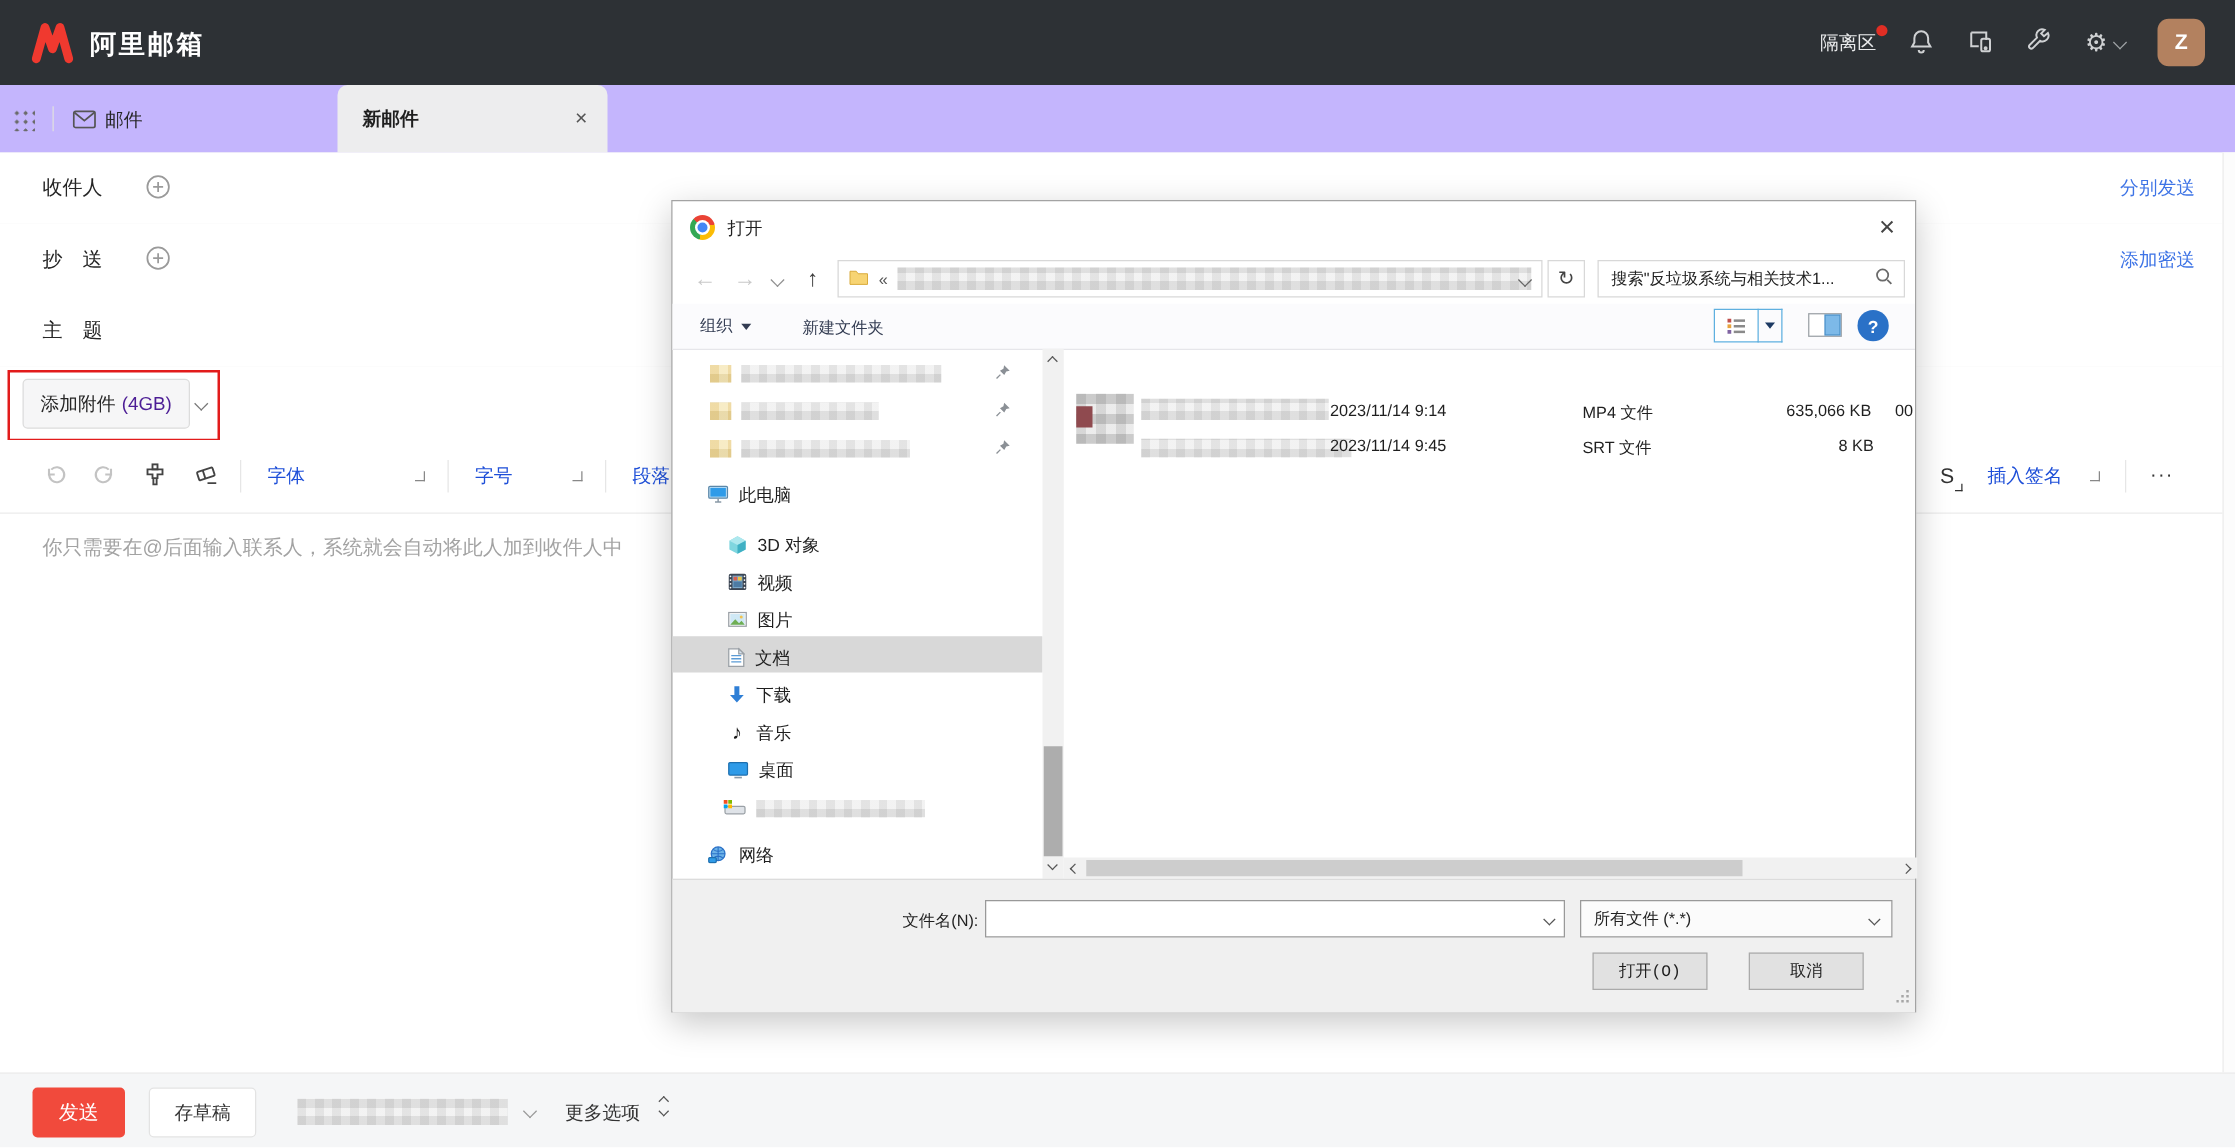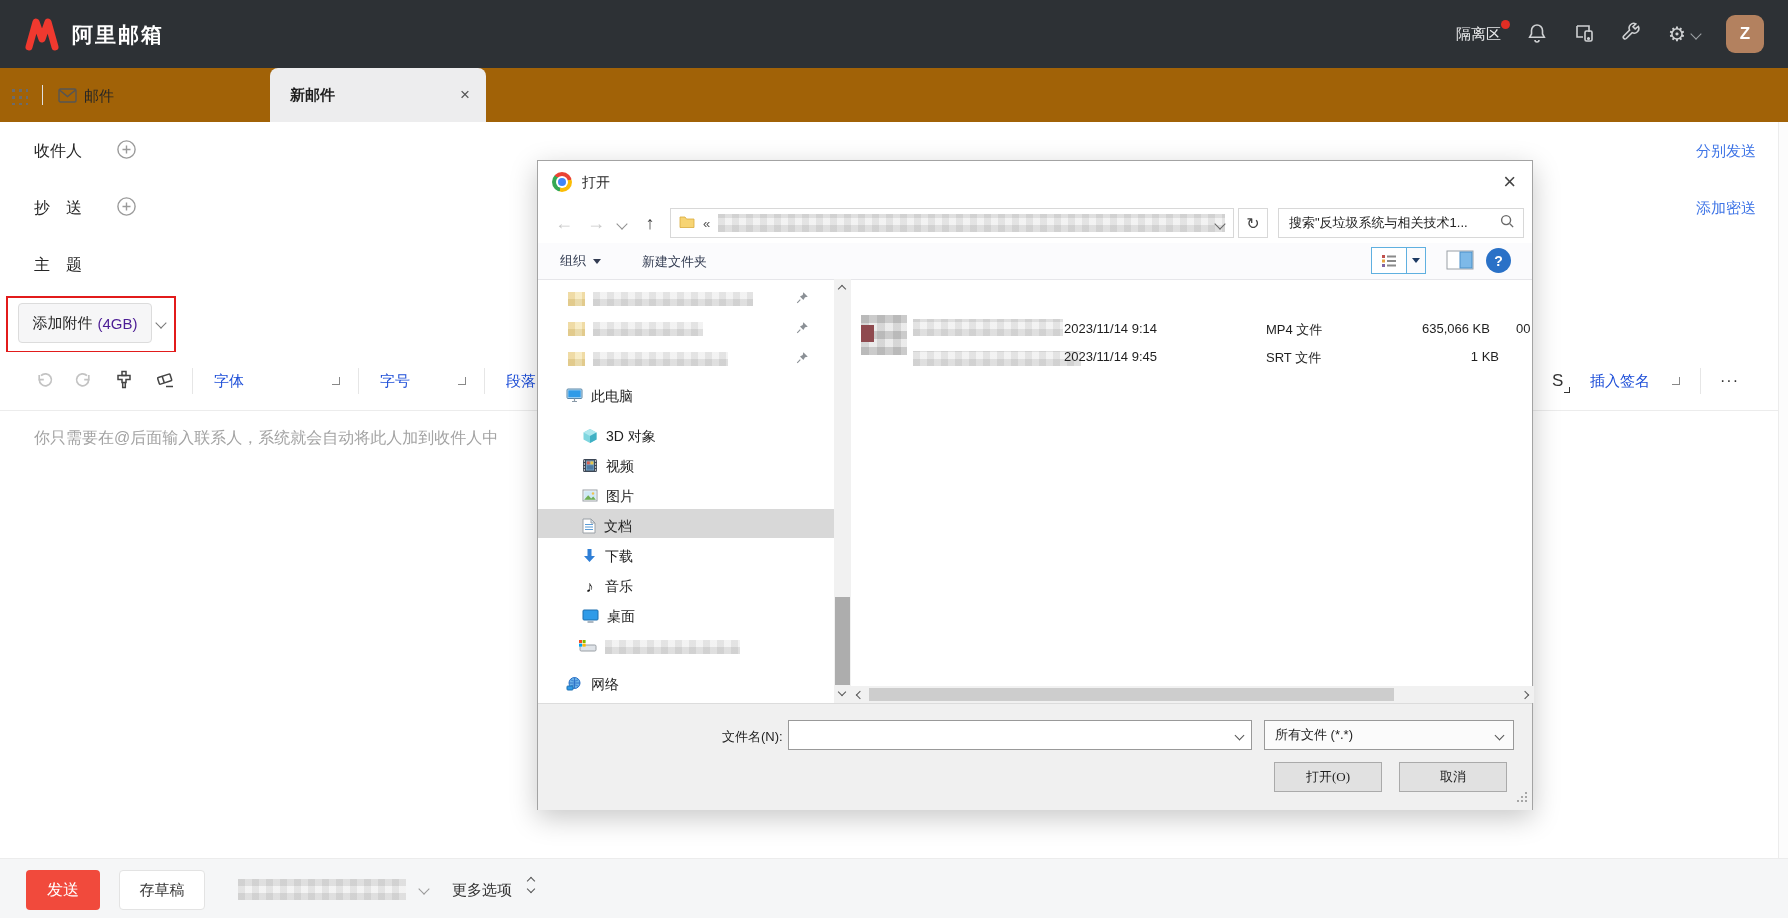--- a/index.html
+++ b/index.html
@@ -19,21 +19,21 @@
                repeating-linear-gradient(90deg,#e3e3e3 0 7px,#f4f4f4 7px 14px)}
   .mz-f{background:repeating-linear-gradient(0deg,rgba(190,160,70,.25) 0 7px,rgba(245,228,170,.2) 7px 14px),
                repeating-linear-gradient(90deg,#eed9a4 0 7px,#f8eecd 7px 14px)}
   
   #topbar{position:absolute;left:0;top:0;width:1788px;height:68px;background:#2d3135;color:#e9eaeb}
   #tb-search{position:absolute;left:270px;top:15px;width:760px;height:38px;background:#484c50;border-radius:4px;display:flex;align-items:center;padding:0 14px;box-sizing:border-box}
   #tb-search input{flex:1;background:transparent;border:none;outline:none;color:#d7d8d9;font-size:16px;margin-left:10px;font-family:inherit}
   #tb-search input::placeholder{color:#8f9396}
   .tb-ic{color:#cfd1d3}
   
-  #tabbar{position:absolute;left:0;top:68px;width:1788px;height:54px;background:#a16207;border-bottom:1px solid #ececec}
+  #tabbar{position:absolute;left:0;top:68px;width:1788px;height:54px;background:#c4b5fd;border-bottom:1px solid #ececec}
   #mailtab{position:absolute;left:270px;top:0;width:216px;height:54px;background:#ededee;border-radius:8px 8px 0 0;display:flex;align-items:center}
   
   .crow{position:absolute;left:0;width:1788px;height:57px;border-bottom:1px solid #f0f0f0;background:#fff}
   .clabel{position:absolute;left:34px;top:50%;transform:translateY(-50%);font-size:16px;color:#262626}
   .rlink{position:absolute;right:32px;top:50%;transform:translateY(-50%);font-size:15px;color:#3e74e6;cursor:pointer}
   .pluscirc{position:absolute;left:116px;top:50%;transform:translateY(-50%)}
   #attach-btn{position:absolute;left:18px;top:10px;width:132px;height:38px;background:#f6f6f7;border:1px solid #dcdcdc;border-radius:4px;display:flex;align-items:center;justify-content:center;gap:5px;font-size:15px}
   #attach-redbox{position:absolute;left:6px;top:3px;width:166px;height:53px;border:2.5px solid #e21b1b;pointer-events:none}
   #fmt-toolbar{position:absolute;left:0;top:352px;width:1788px;height:58px;border-bottom:1px solid #ececec;background:#fff}
   .ticon{position:absolute;top:50%;transform:translateY(-50%);color:#4a4a4a}
@@ -43,21 +43,21 @@
   #send-btn{position:absolute;left:26px;top:11px;width:74px;height:40px;background:#f14a3c;color:#fff;border:none;border-radius:4px;font-size:16px;font-family:inherit;cursor:pointer}
   #draft-btn{position:absolute;left:119px;top:11px;width:86px;height:40px;background:#fff;color:#333;border:1px solid #e3e3e3;border-radius:4px;font-size:15px;font-family:Liberation Sans, sans-serif;cursor:pointer}
   
   #dialog{position:absolute;left:537px;top:160px;width:996px;height:650px;background:#fff;border:1px solid #a3a3a3;box-shadow:0 8px 26px rgba(0,0,0,.22);z-index:10;box-sizing:border-box;font-size:13px;color:#1f1f1f}
   .navbtn{position:absolute;top:5px;height:30px;display:flex;align-items:center;justify-content:center;font-size:18px}
   #dlg-cmdbar{position:absolute;left:0;top:82px;width:994px;height:36px;background:#fbfbfd;border-bottom:1px solid #e6e6ea}
   #dlg-main{position:absolute;left:0;top:118px;width:994px;height:424px}
   .side-item{position:absolute;height:28px;display:flex;align-items:center;gap:8px;font-size:14px;color:#1f1f1f;cursor:pointer}
   .hdr{position:absolute;top:8px;font-size:13px;color:#4a5a74}
   .cell{position:absolute;font-size:13px;color:#1f1f1f;white-space:nowrap}
-  .winbtn{position:absolute;top:58px;width:108px;height:30px;background:#e1e1e1;border:1px solid #aaa;font-size:13px;font-family:Liberation Serif, serif;color:#1d1d1d;cursor:pointer}
+  .winbtn{position:absolute;top:58px;width:92px;height:30px;background:#e1e1e1;border:1px solid #aaa;font-size:13px;font-family:Liberation Mono, monospace;color:#1d1d1d;cursor:pointer}
   .sbar-track{background:#f1f1f1}
   .sbar-thumb{background:#adadad}
 </style>
 </head>
 <body>
 
 <div id="app">
 
   <header id="topbar">
     <span class="abs" style="left:22px;top:16px">
@@ -377,29 +377,29 @@
 
       <div class="abs" style="left:313px;top:0;width:683px;height:424px;overflow:hidden">
 
         <div>
           <span class="abs mz" style="left:10px;top:36px;width:46px;height:40px">
               <i class="abs" style="left:0;top:10px;width:13px;height:17px;background:#8f4a4f"></i>
             </span>
           <span class="abs mz-lite" style="left:62px;top:40px;width:150px;height:17px"></span>
           <span class="cell" style="left:213px;top:42px">2023/11/14 9:14</span>
           <span class="cell" style="left:415px;top:42px">MP4 文件</span>
-          <span class="cell" style="left:571px;top:42px;width:88px;">635,066 KB</span>
+          <span class="cell" style="left:558px;top:42px;width:88px;text-align:right">635,066 KB</span>
           <span class="cell" style="left:665px;top:42px">00</span>
         </div>
 
         <div>
           <span class="abs mz-lite" style="left:62px;top:72px;width:168px;height:15px"></span>
           <span class="cell" style="left:213px;top:70px">2023/11/14 9:45</span>
           <span class="cell" style="left:415px;top:70px">SRT 文件</span>
-          <span class="cell" style="left:560px;top:70px;width:88px;text-align:right">1 KB</span>
+          <span class="cell" style="left:560px;top:70px;width:88px;text-align:right">8 KB</span>
         </div>
 
         <div class="abs sbar-track" style="left:0;top:407px;width:683px;height:17px">
           <i class="chv chv-left abs" style="left:6px;top:6px;width:5px;height:5px;color:#555"></i>
           <div class="abs" style="left:18px;top:2px;width:525px;height:13px;background:#cdcdcd"></div>
           <i class="chv chv-right abs" style="right:6px;top:6px;width:5px;height:5px;color:#555"></i>
         </div>
       </div>
     </div>
 

